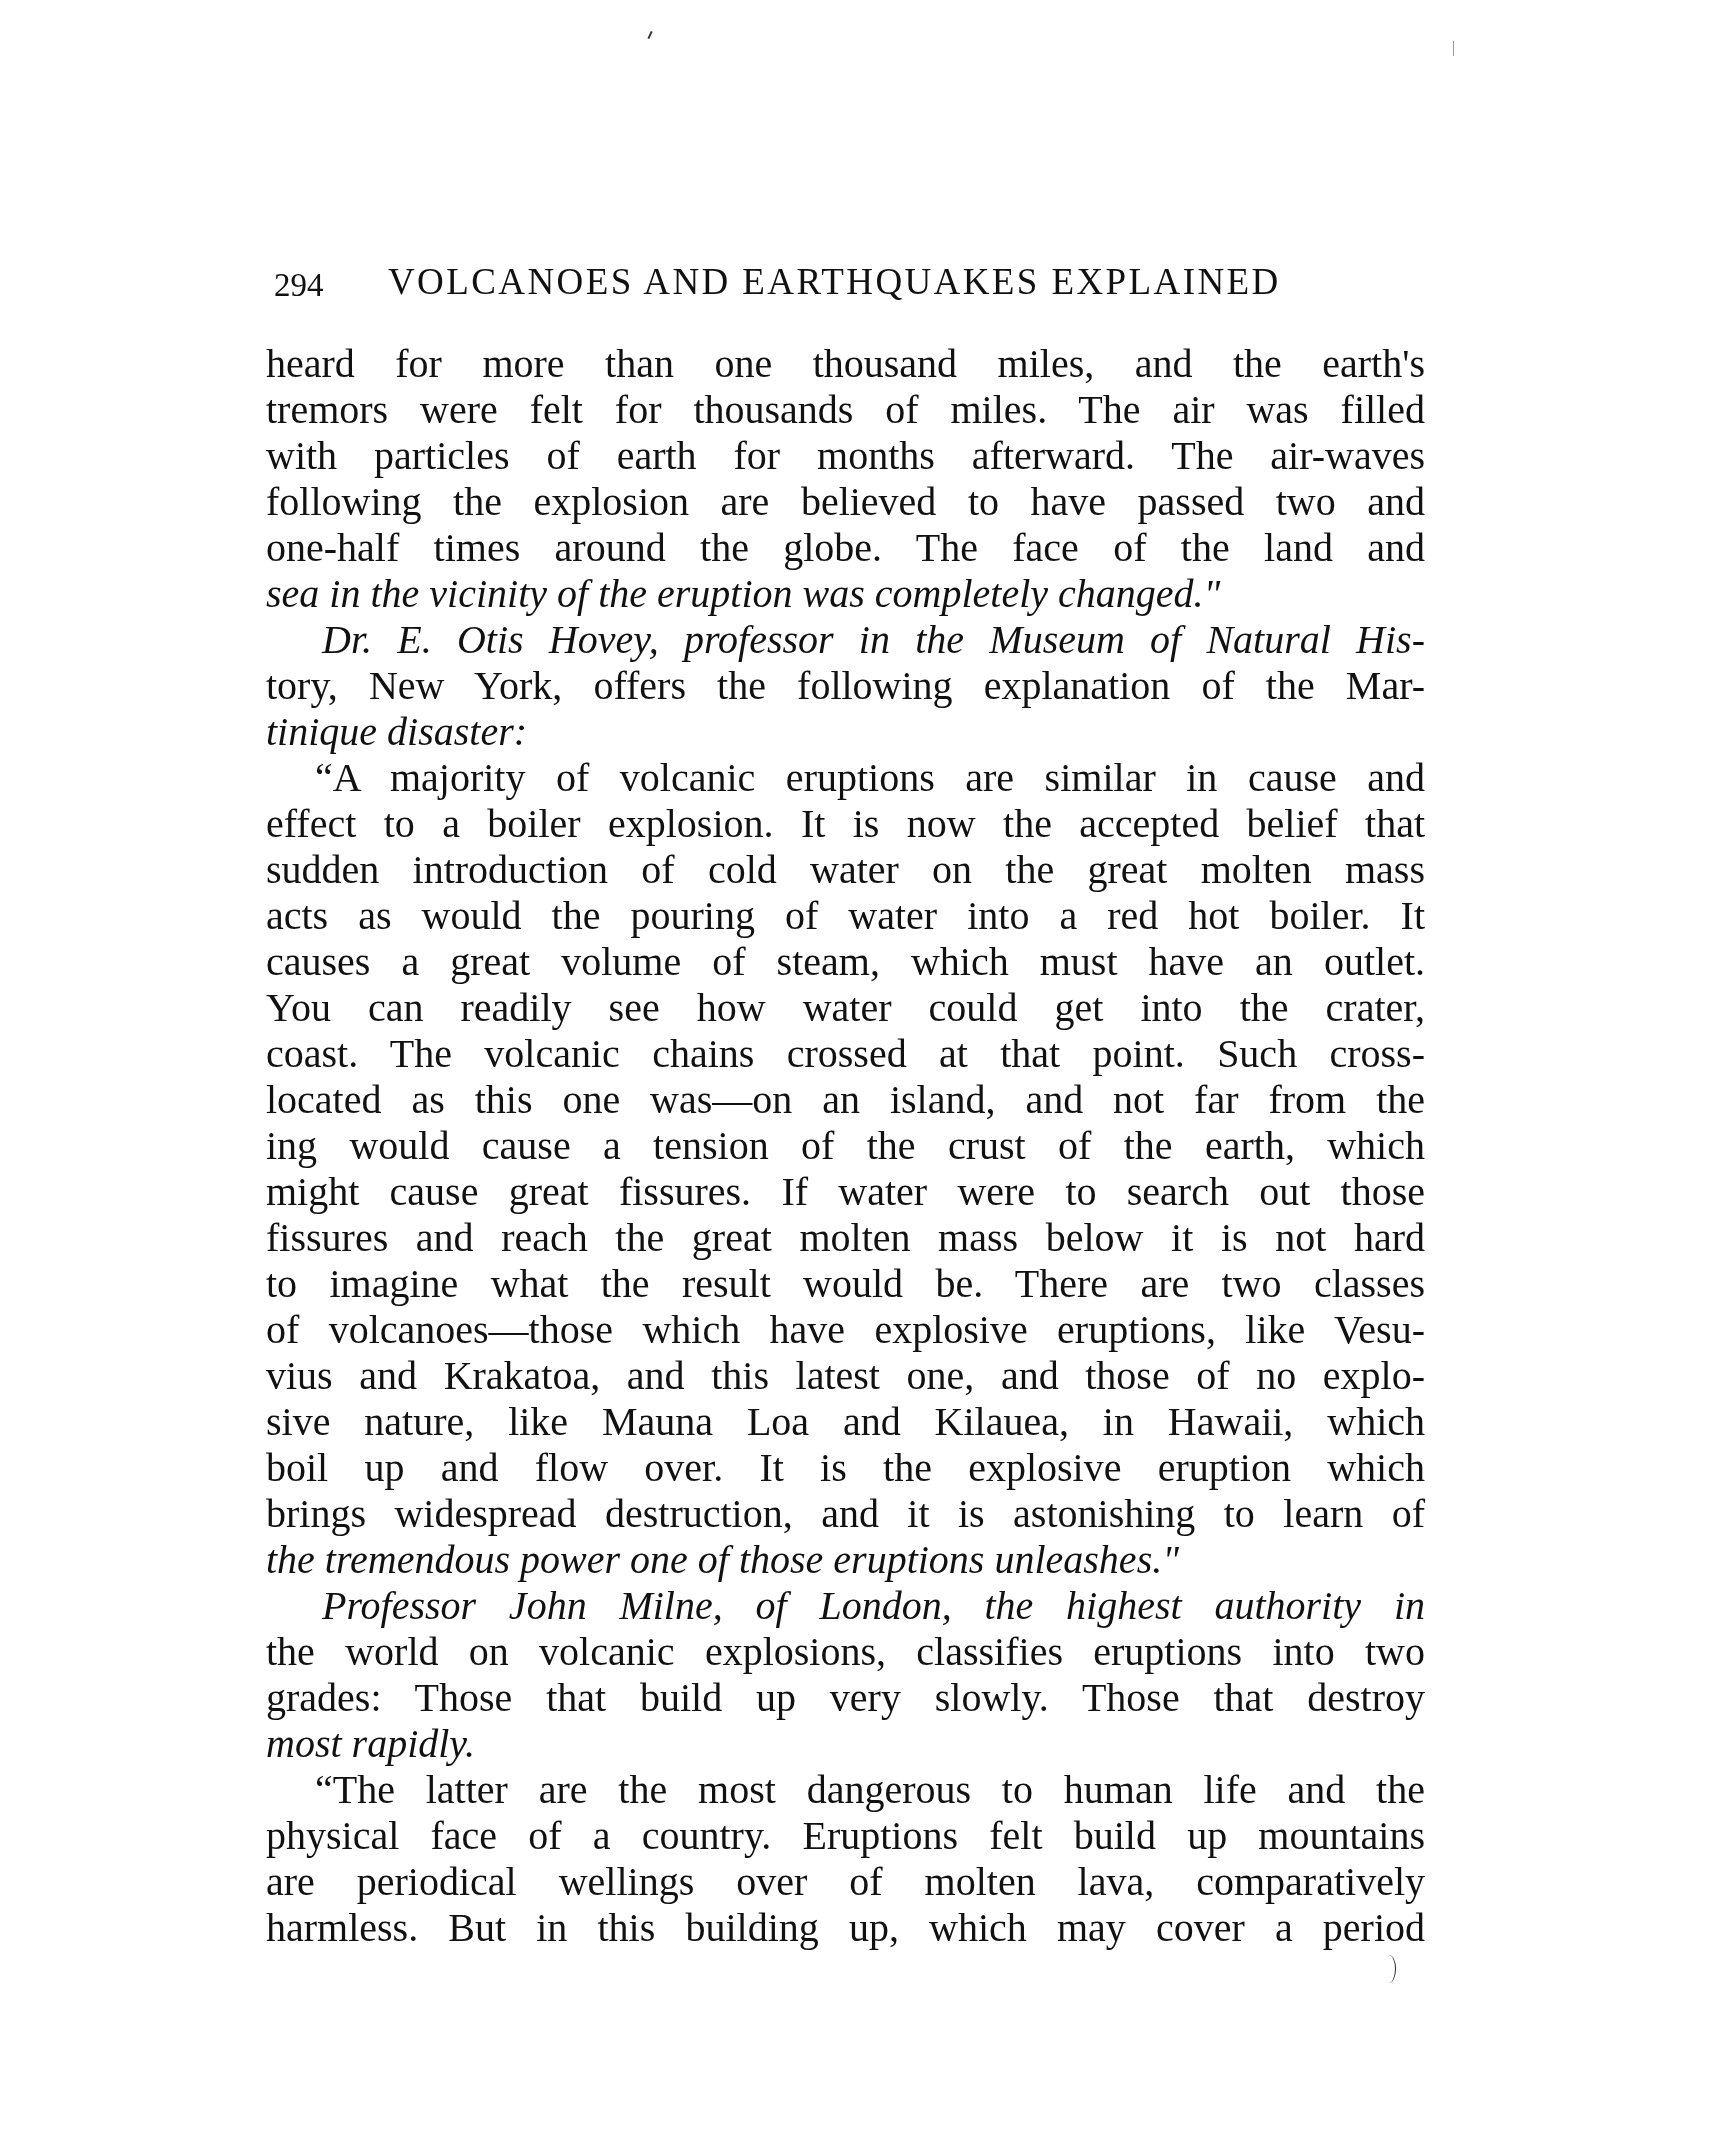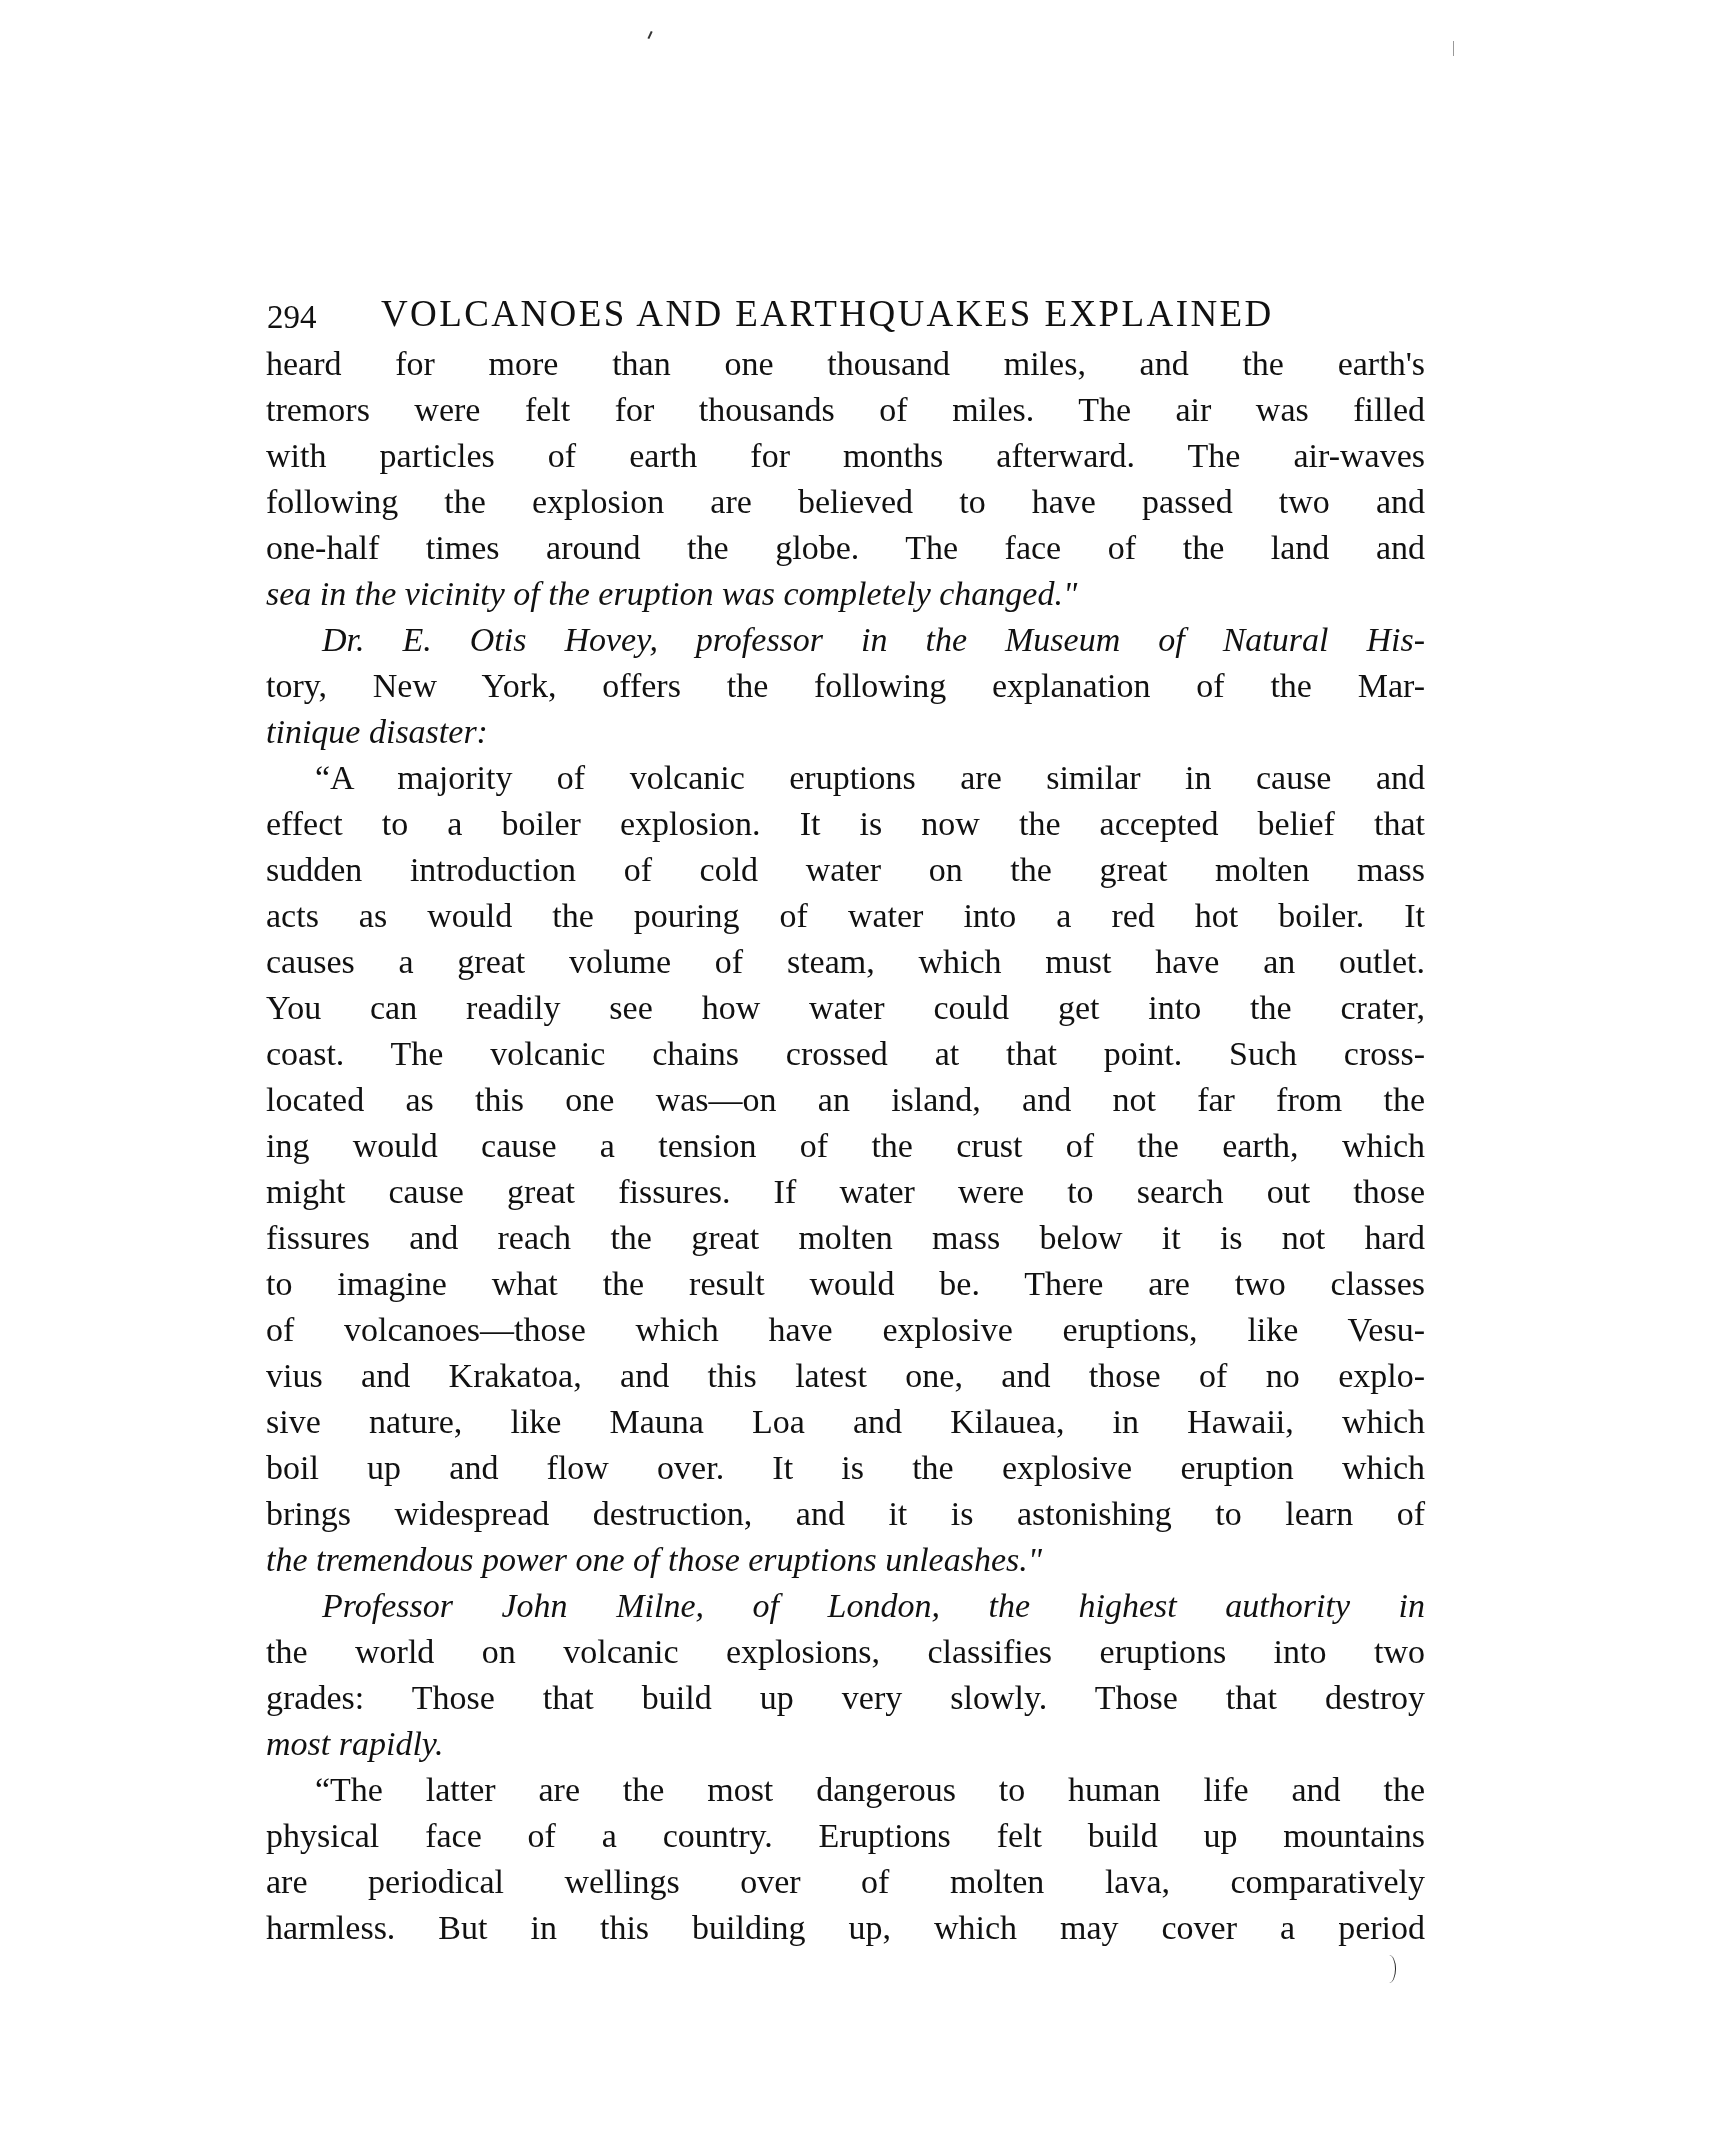--- a/index.html
+++ b/index.html
@@ -16,26 +16,25 @@
     font-family: "Liberation Serif", "DejaVu Serif", serif;
   }
   .page {
     position: absolute;
     left: 0; top: 0;
     width: 1725px;
     height: 2151px;
   }
   .running-head {
     position: absolute;
-    left: 267px;
+    left: 274px;
     top: 260px;
     width: 1069px;
     height: 49px;
     white-space: nowrap;
-    margin-top: 32px;
   }
   .page-number {
     position: absolute;
     left: 0;
     top: 6.5px;
     font-size: 33px;
     letter-spacing: 0px;
   }
   .running-title {
     position: absolute;
@@ -47,21 +46,21 @@
   .text-block {
     position: absolute;
     left: 266px;
     top: 341px;
     width: 1159px;
   }
   .line {
     display: block;
     height: 46px;
     line-height: 46px;
-    font-size: 34px;
+    font-size: 40px;
     white-space: nowrap;
     text-align: justify;
     text-align-last: justify;
   }
   .line.last {
     text-align: left;
     text-align-last: left;
     font-style: italic;
   }
   .line.indent {

